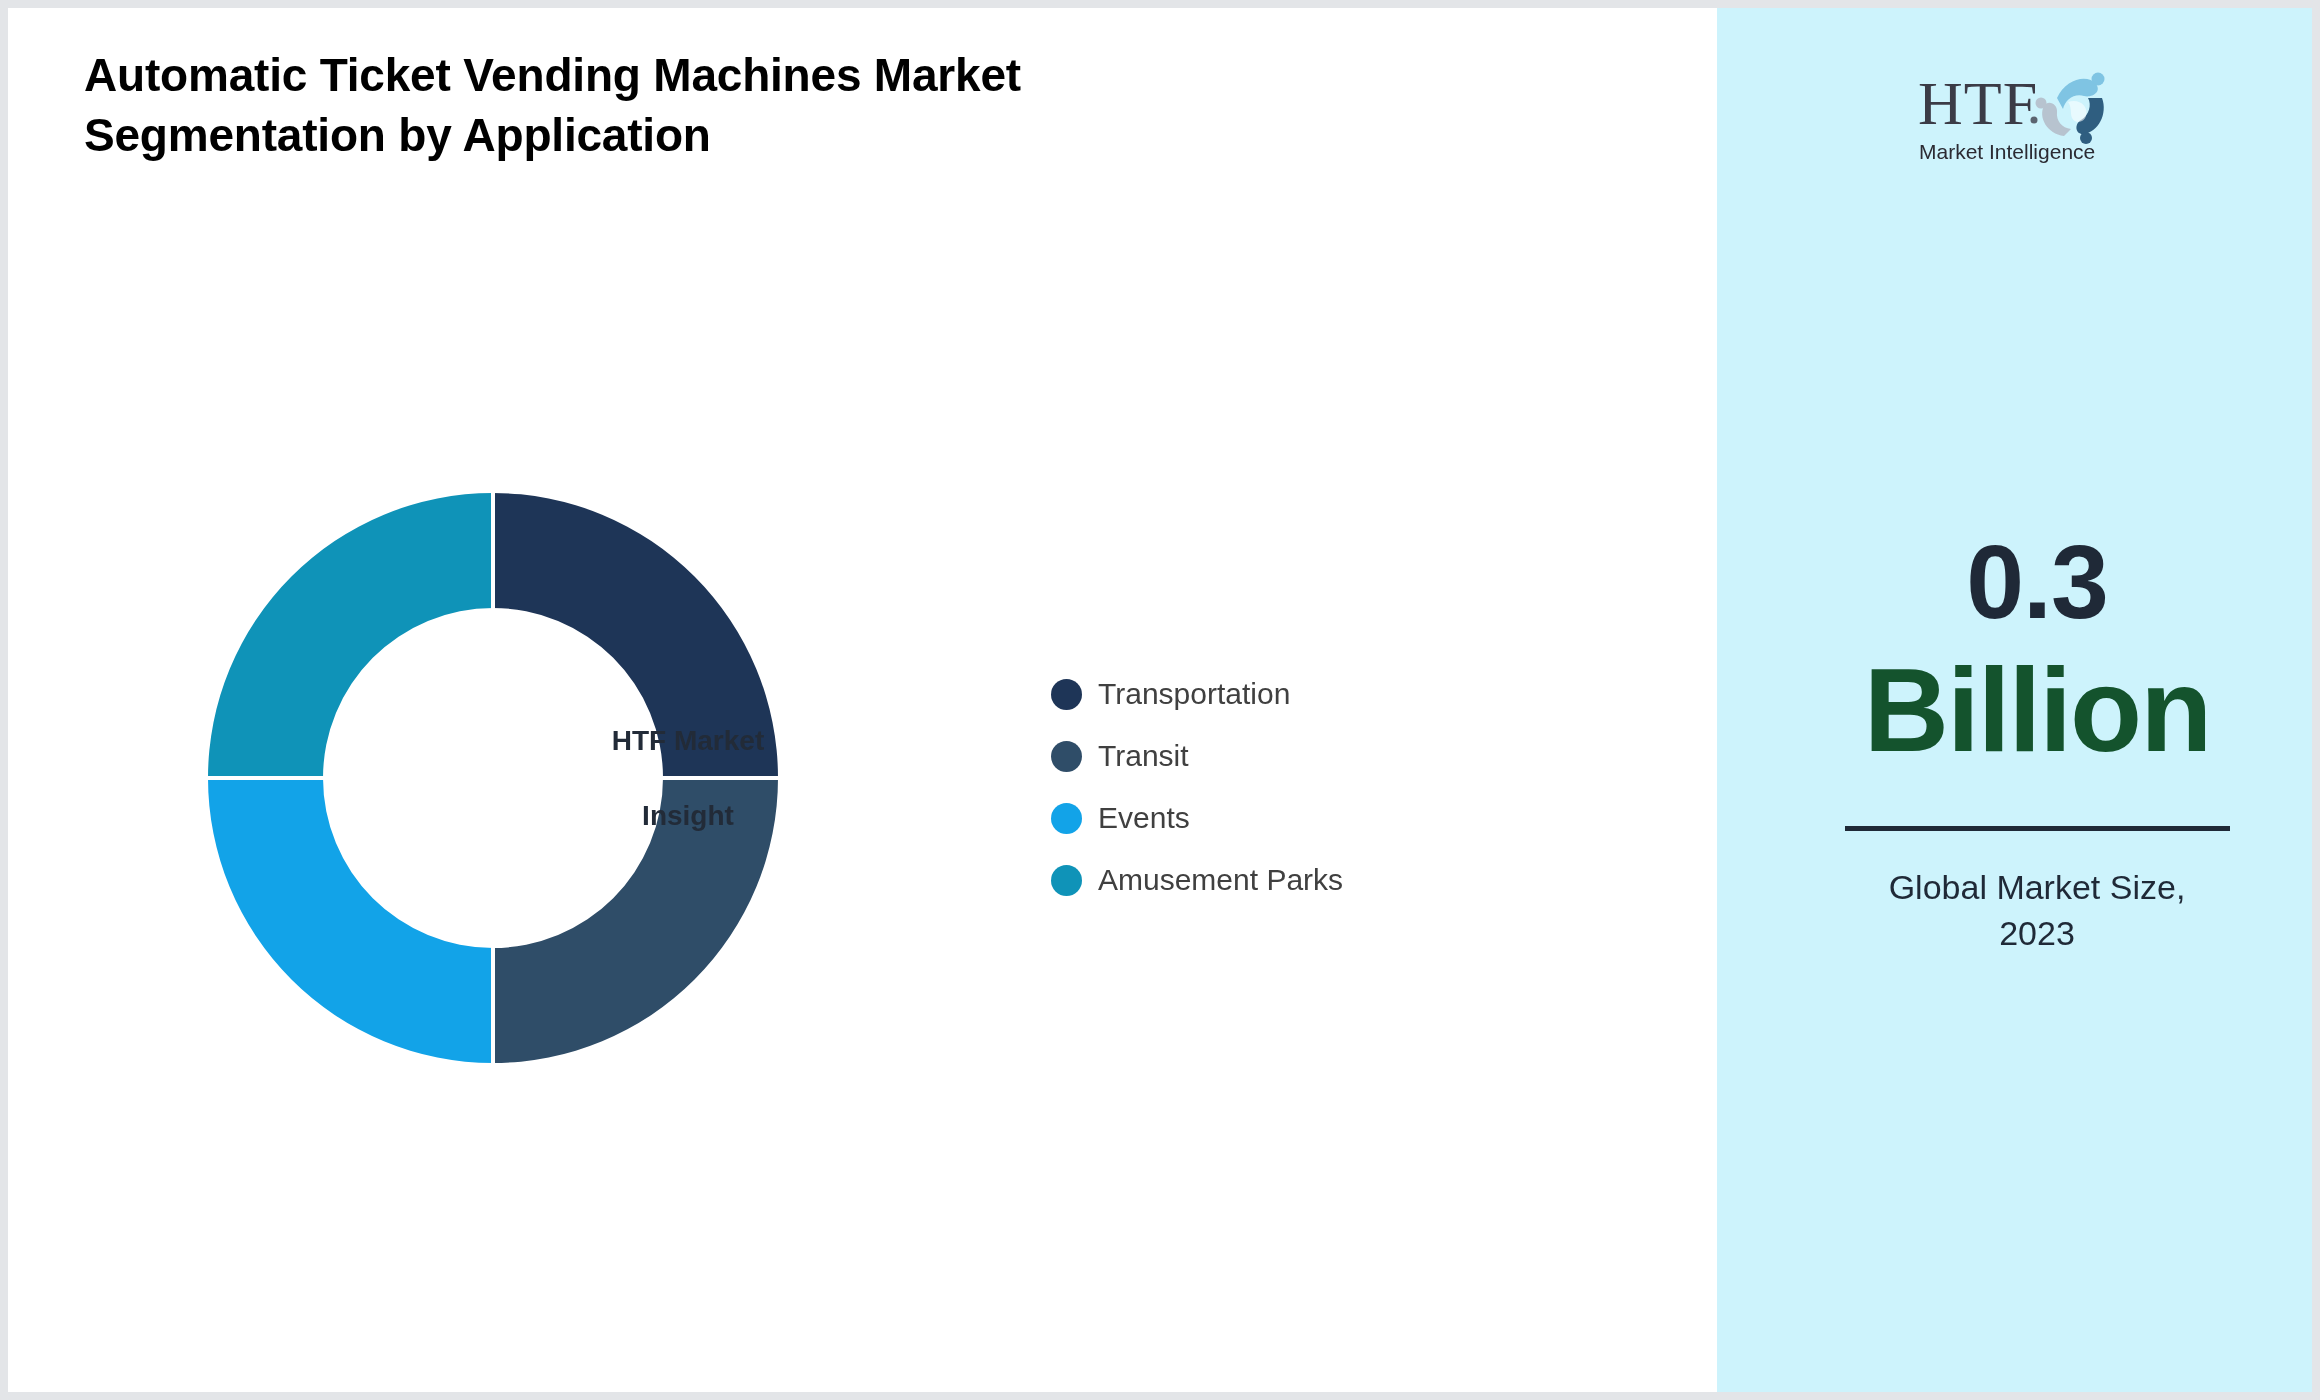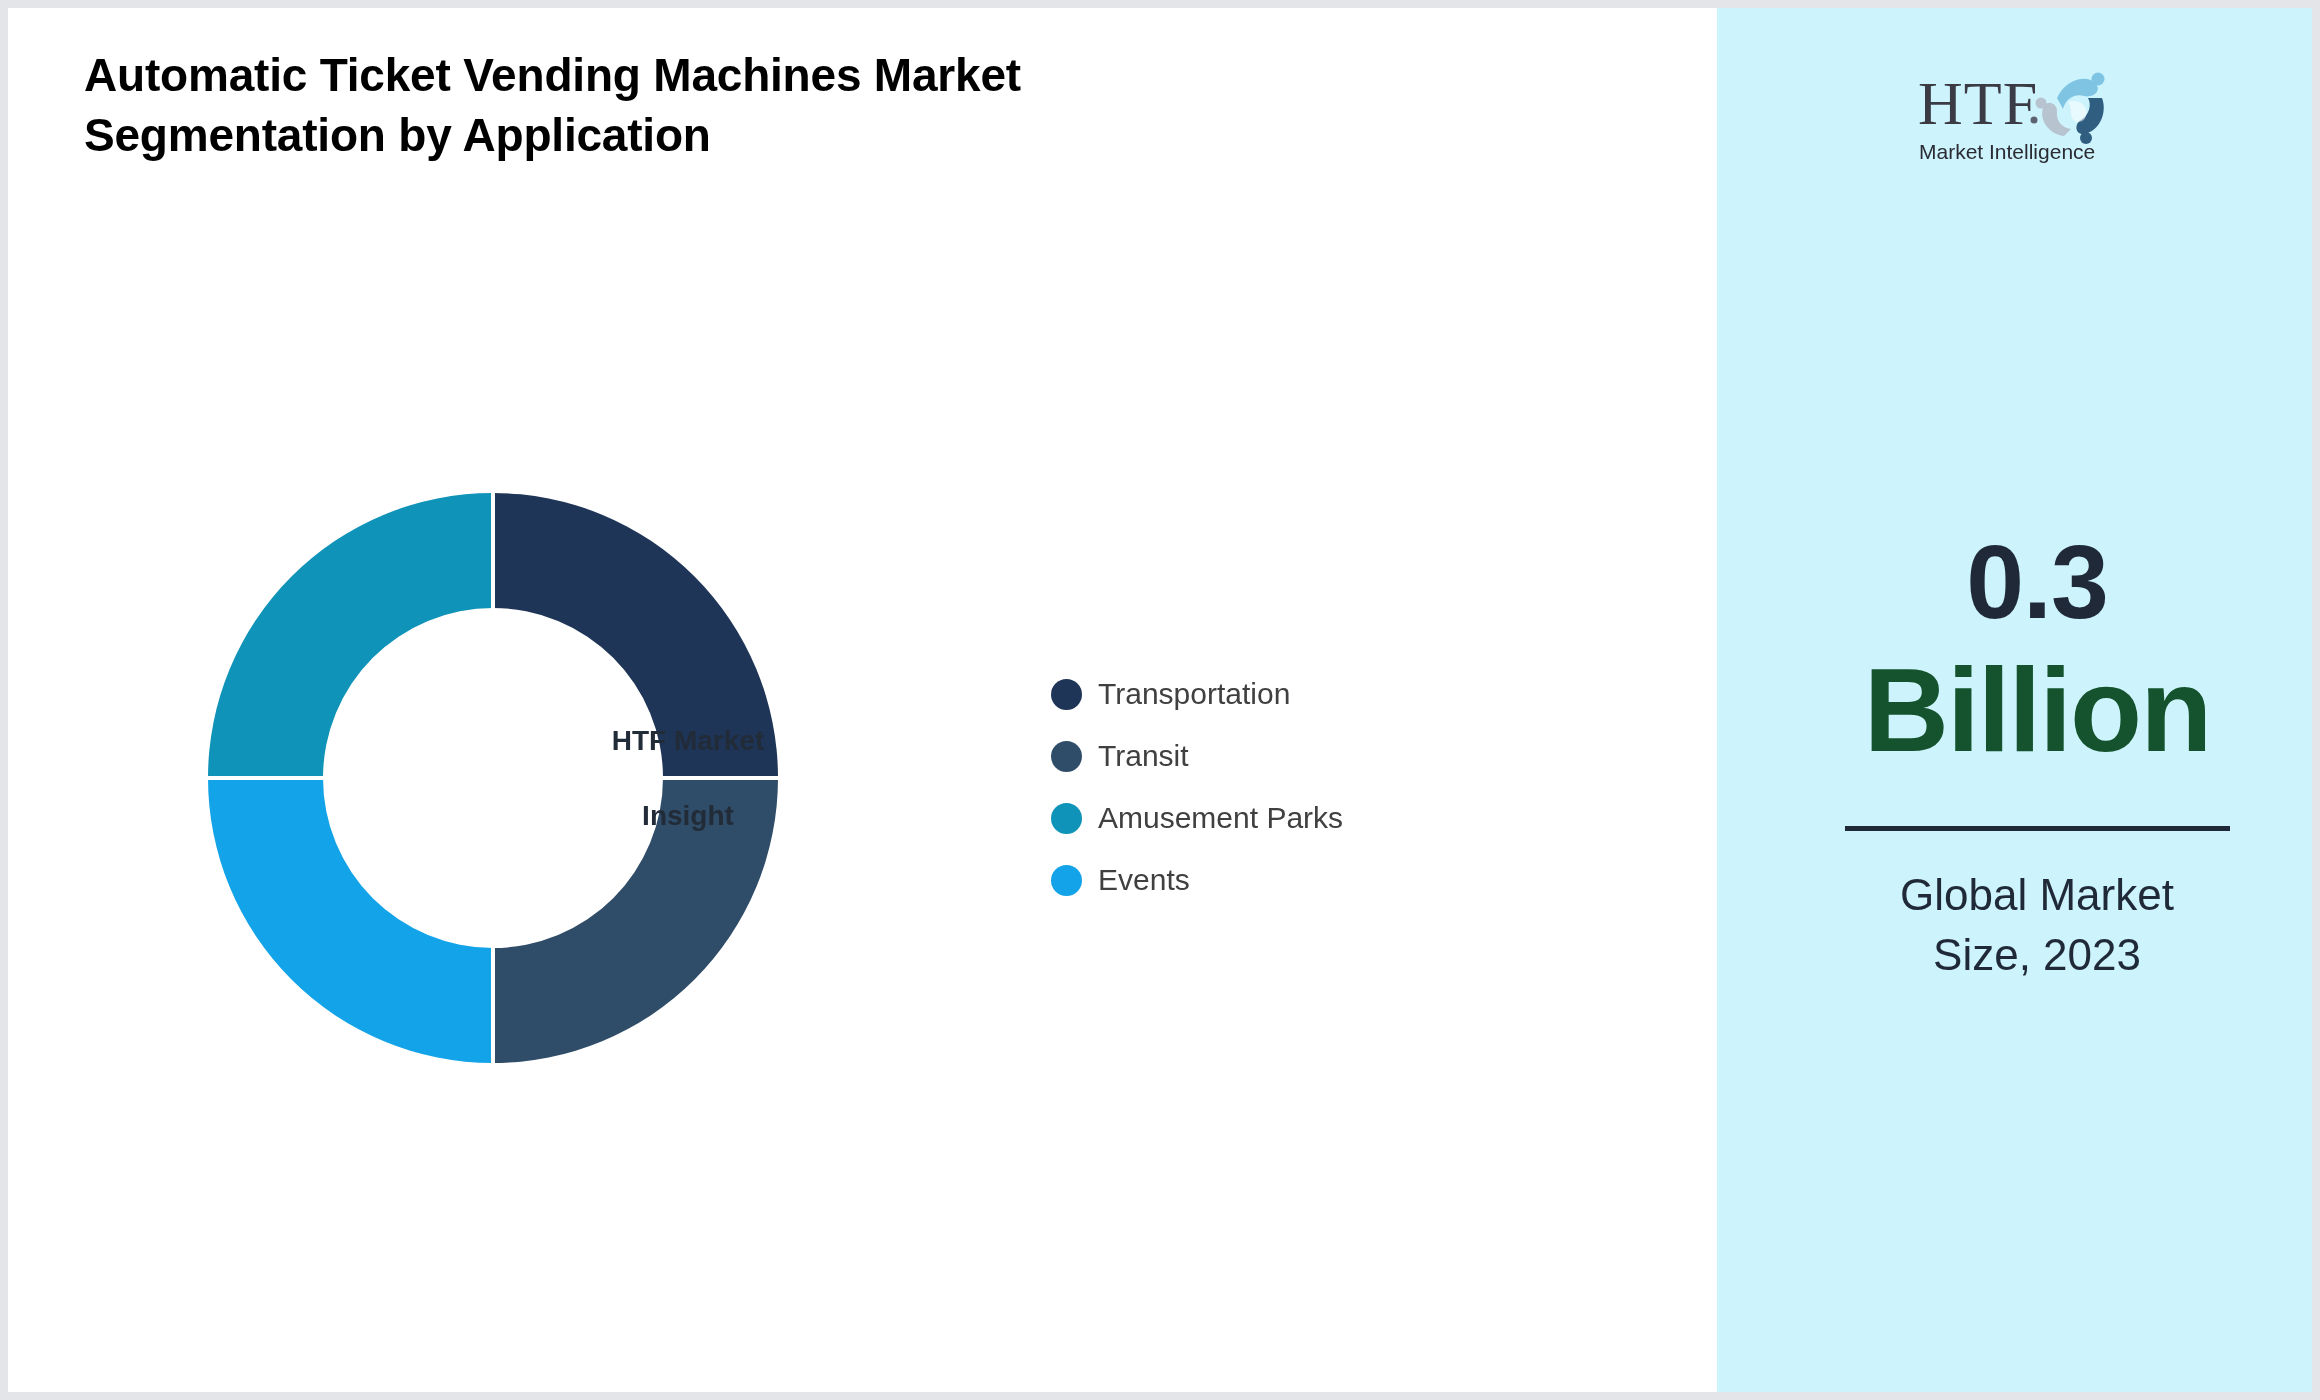--- a/index.html
+++ b/index.html
@@ -150,21 +150,21 @@
   }
   .stat-divider {
     width: 385px;
     height: 5px;
     background: #1f2937;
     margin: 56px auto 0 auto;
   }
   .stat-caption {
     margin: 34px auto 0 auto;
     width: 360px;
-    font-size: 44px;
+    font-size: 34px;
     line-height: 1.35;
     color: #1f2937;
   }
 </style>
 </head>
 <body>
 
 <div id="infographic">
 
   <div class="left-panel">
@@ -201,26 +201,26 @@
     <div class="legend">
       <div class="legend-row">
         <span class="legend-dot" id="dot-0" style="background: rgb(30, 53, 87);"></span>
         <span class="legend-label">Transportation</span>
       </div>
       <div class="legend-row">
         <span class="legend-dot" id="dot-1" style="background: rgb(47, 77, 104);"></span>
         <span class="legend-label">Transit</span>
       </div>
       <div class="legend-row">
+        <span class="legend-dot" id="dot-2" style="background: rgb(18, 163, 232);"></span>
+        <span class="legend-label">Events</span>
+      </div>
+      <div class="legend-row">
         <span class="legend-dot" id="dot-3" style="background: rgb(15, 147, 184);"></span>
         <span class="legend-label">Amusement Parks</span>
-      </div>
-      <div class="legend-row">
-        <span class="legend-dot" id="dot-2" style="background: rgb(18, 163, 232);"></span>
-        <span class="legend-label">Events</span>
       </div>
     </div>
   </div>
 
   <div class="right-panel"></div>
 
   <div class="logo">
     <svg width="196" height="104" viewBox="0 0 196 104">
 
       <text x="2" y="62" font-family="'Liberation Serif', serif" font-size="62" fill="#3b3b46" letter-spacing="1">HTF</text>

